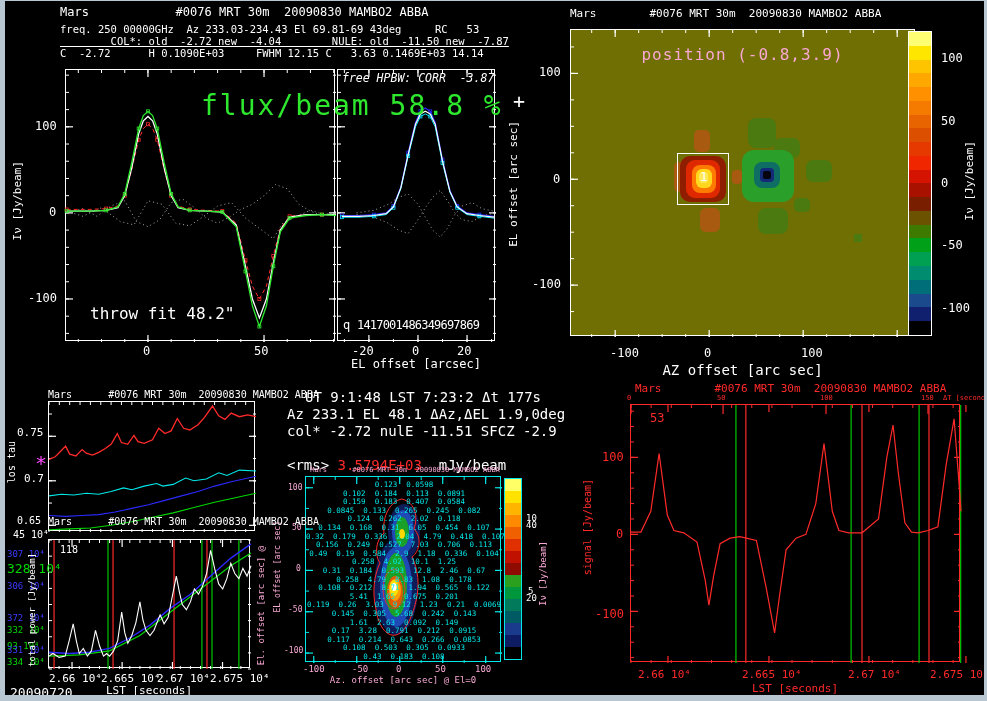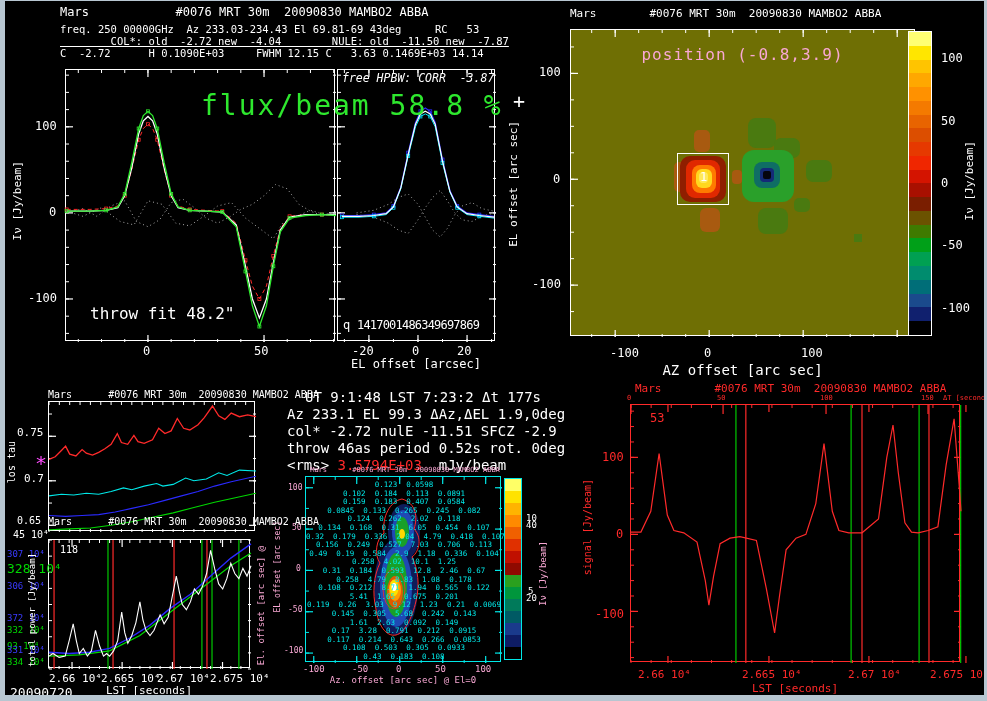--- a/index.html
+++ b/index.html
@@ -361,23 +361,22 @@
       <div class="cbseg" style="flex: 1 1 0%; background: rgb(0, 0, 0);"></div>
     </div>
   <div class="abs w" style="left:936px;top:50px;font-size:12px;">100</div>
   <div class="abs w" style="left:936px;top:113px;font-size:12px;">50</div>
   <div class="abs w" style="left:936px;top:175px;font-size:12px;">0</div>
   <div class="abs w" style="left:936px;top:237px;font-size:12px;">-50</div>
   <div class="abs w" style="left:936px;top:300px;font-size:12px;">-100</div>
   <div class="abs w vert" style="left:958px;top:140px;font-size:11px;">Iν [Jy/beam]</div>
 
   <div class="abs w" style="left:300px;top:388px;font-size:14px;">UT 9:1:48 LST 7:23:2 Δt 177s</div>
-  <div class="abs w" style="left:282px;top:405px;font-size:14px;">Az 233.1 EL 99.3 ΔAz,ΔEL 1.9,0deg</div>
+  <div class="abs w" style="left:282px;top:405px;font-size:14px;">Az 233.1 EL 48.1 ΔAz,ΔEL 1.9,0deg</div>
   <div class="abs w" style="left:282px;top:422px;font-size:14px;">col* -2.72 nulE -11.51 SFCZ -2.9</div>
-  <div class="abs w" style="left:282px;top:439px;font-size:14px;">throw 46as period 0.52s rot. 0deg</div>
   <div class="abs" style="left:282px;top:456px;font-size:14px;"><span class="w">&lt;rms&gt;</span><span class="w"> </span><span class="rd">3.5794E+03</span><span class="w">  </span><span class="w">mJy/beam</span></div>
 
   <div class="abs w" style="left:43px;top:388px;font-size:10px;">Mars      #0076 MRT 30m  20090830 MAMBO2 ABBA</div>
   <div class="box" style="left:43px;top:400px;width:207px;height:130px;border:1px solid #fff;">
     <svg width="207" height="130">
         <line x1="0" y1="130" x2="0" y2="127" stroke="#ffffff" stroke-width="1"></line>
         <line x1="0" y1="0" x2="0" y2="3" stroke="#ffffff" stroke-width="1"></line>
         <line x1="10.350000000000001" y1="130" x2="10.350000000000001" y2="127" stroke="#ffffff" stroke-width="1"></line>
         <line x1="10.350000000000001" y1="0" x2="10.350000000000001" y2="3" stroke="#ffffff" stroke-width="1"></line>
         <line x1="20.700000000000003" y1="130" x2="20.700000000000003" y2="127" stroke="#ffffff" stroke-width="1"></line>

